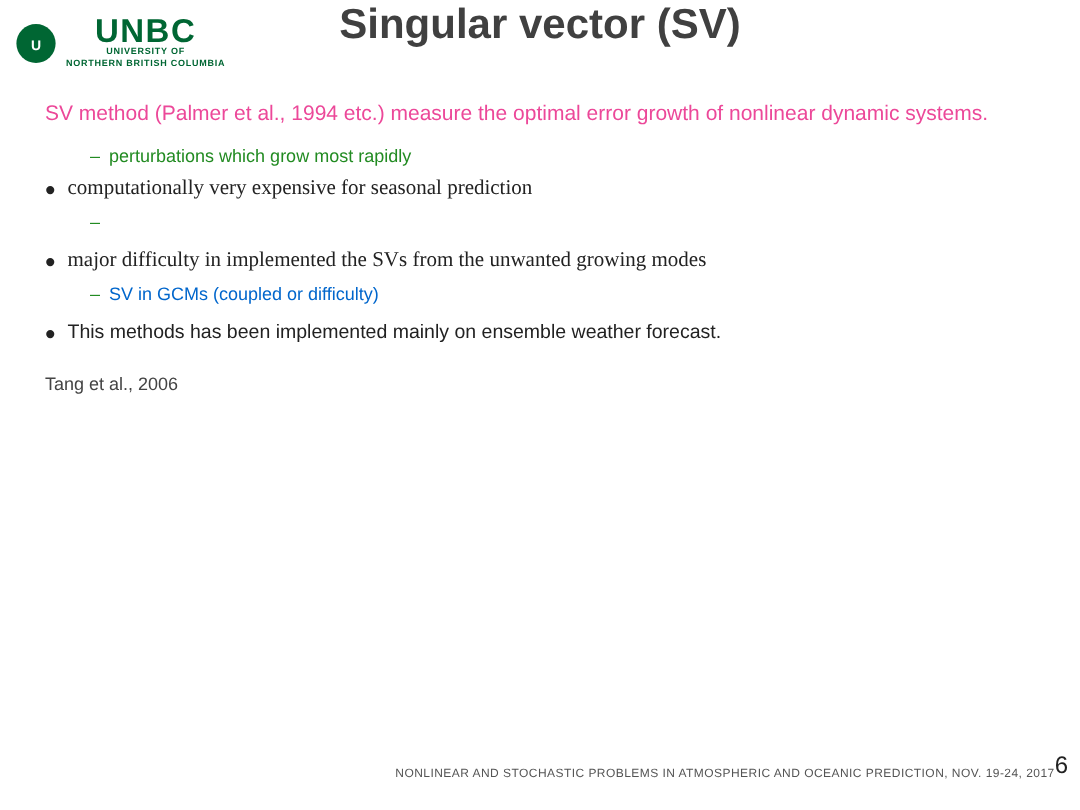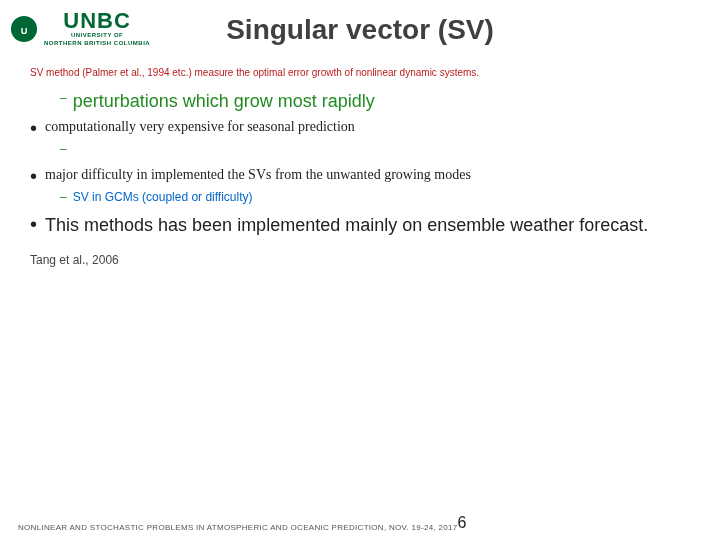--- a/index.html
+++ b/index.html
@@ -48,35 +48,34 @@
     .logo-icon {
       width: 28px;
       height: 28px;
     }
 
     .page-title {
       text-align: center;
       font-size: 28px;
       font-weight: bold;
       color: #404040;
-      margin-top: 14px;
       padding-top: 0;
     }
 
     .main-content {
       position: absolute;
       top: 65px;
       left: 30px;
       right: 30px;
       bottom: 40px;
     }
 
     .intro-text {
-      font-size: 10px;
-      color: #b91c1c;
+      font-size: 14px;
+      color: #ec4899;
       line-height: 1.55;
       text-align: justify;
       margin-bottom: 10px;
     }
 
     .bullet-section {
       margin-bottom: 8px;
     }
 
     .bullet-row {
@@ -117,50 +116,50 @@
     }
 
     .sub-bullet-text-red {
       color: #cc0000;
       font-size: 12px;
       font-weight: bold;
     }
 
     .sub-bullet-text-green {
       color: #228B22;
-      font-size: 18px;
+      font-size: 12px;
     }
 
     .sub-bullet-text-blue {
       color: #0066cc;
       font-size: 12px;
     }
 
     .last-bullet-text {
-      font-size: 18px;
+      font-size: 13px;
       color: #222;
       line-height: 1.55;
       text-align: justify;
     }
 
     .citation {
       font-size: 12px;
       color: #444;
       margin-top: 14px;
     }
 
     .footer {
       position: absolute;
-      bottom: 8px;
+      bottom: 20px;
       left: 0;
       right: 0;
       display: flex;
-      justify-content: flex-start;
+      justify-content: flex-end;
       align-items: flex-end;
-      padding: 0 18px;
+      padding: 0 8px;
     }
 
     .footer-left {
       font-size: 8px;
       color: #555;
       text-transform: uppercase;
       letter-spacing: 0.3px;
     }
 
     .footer-right {

